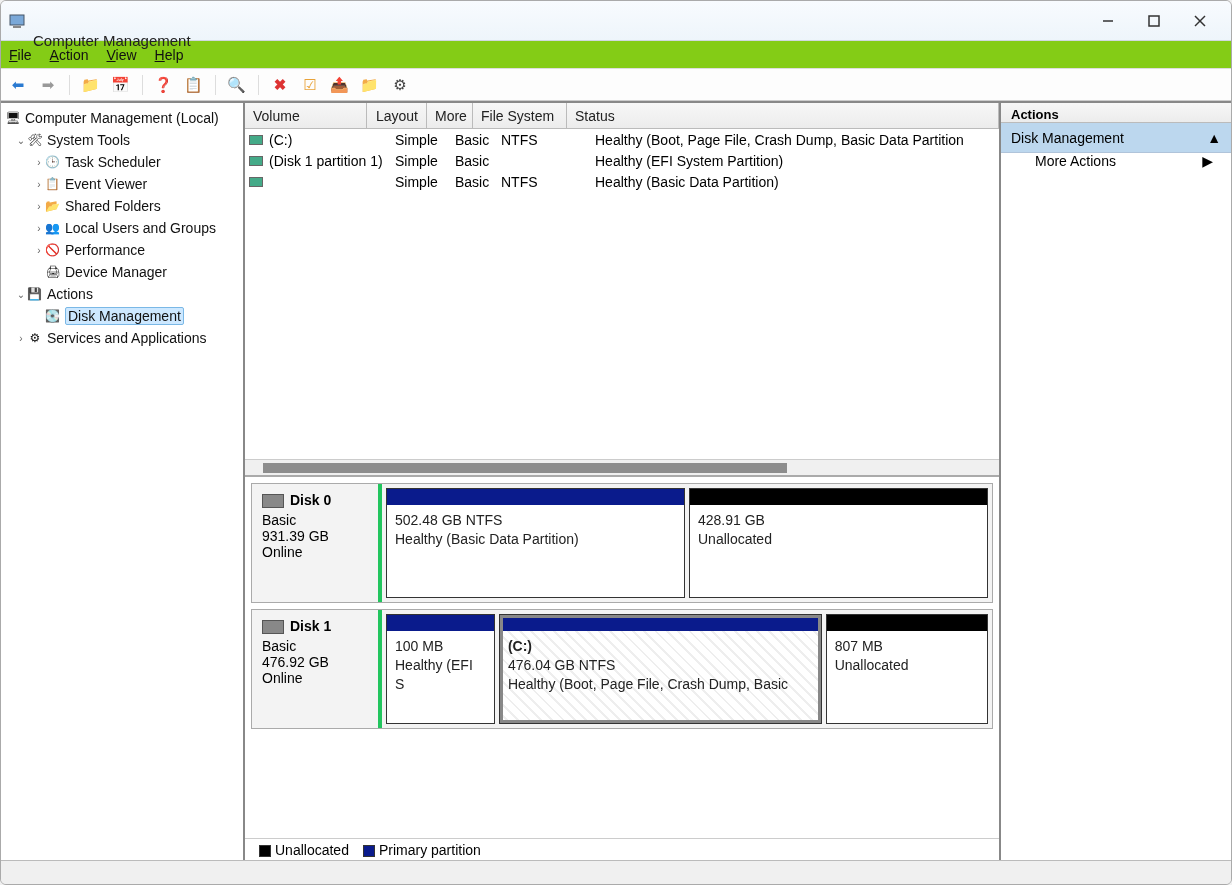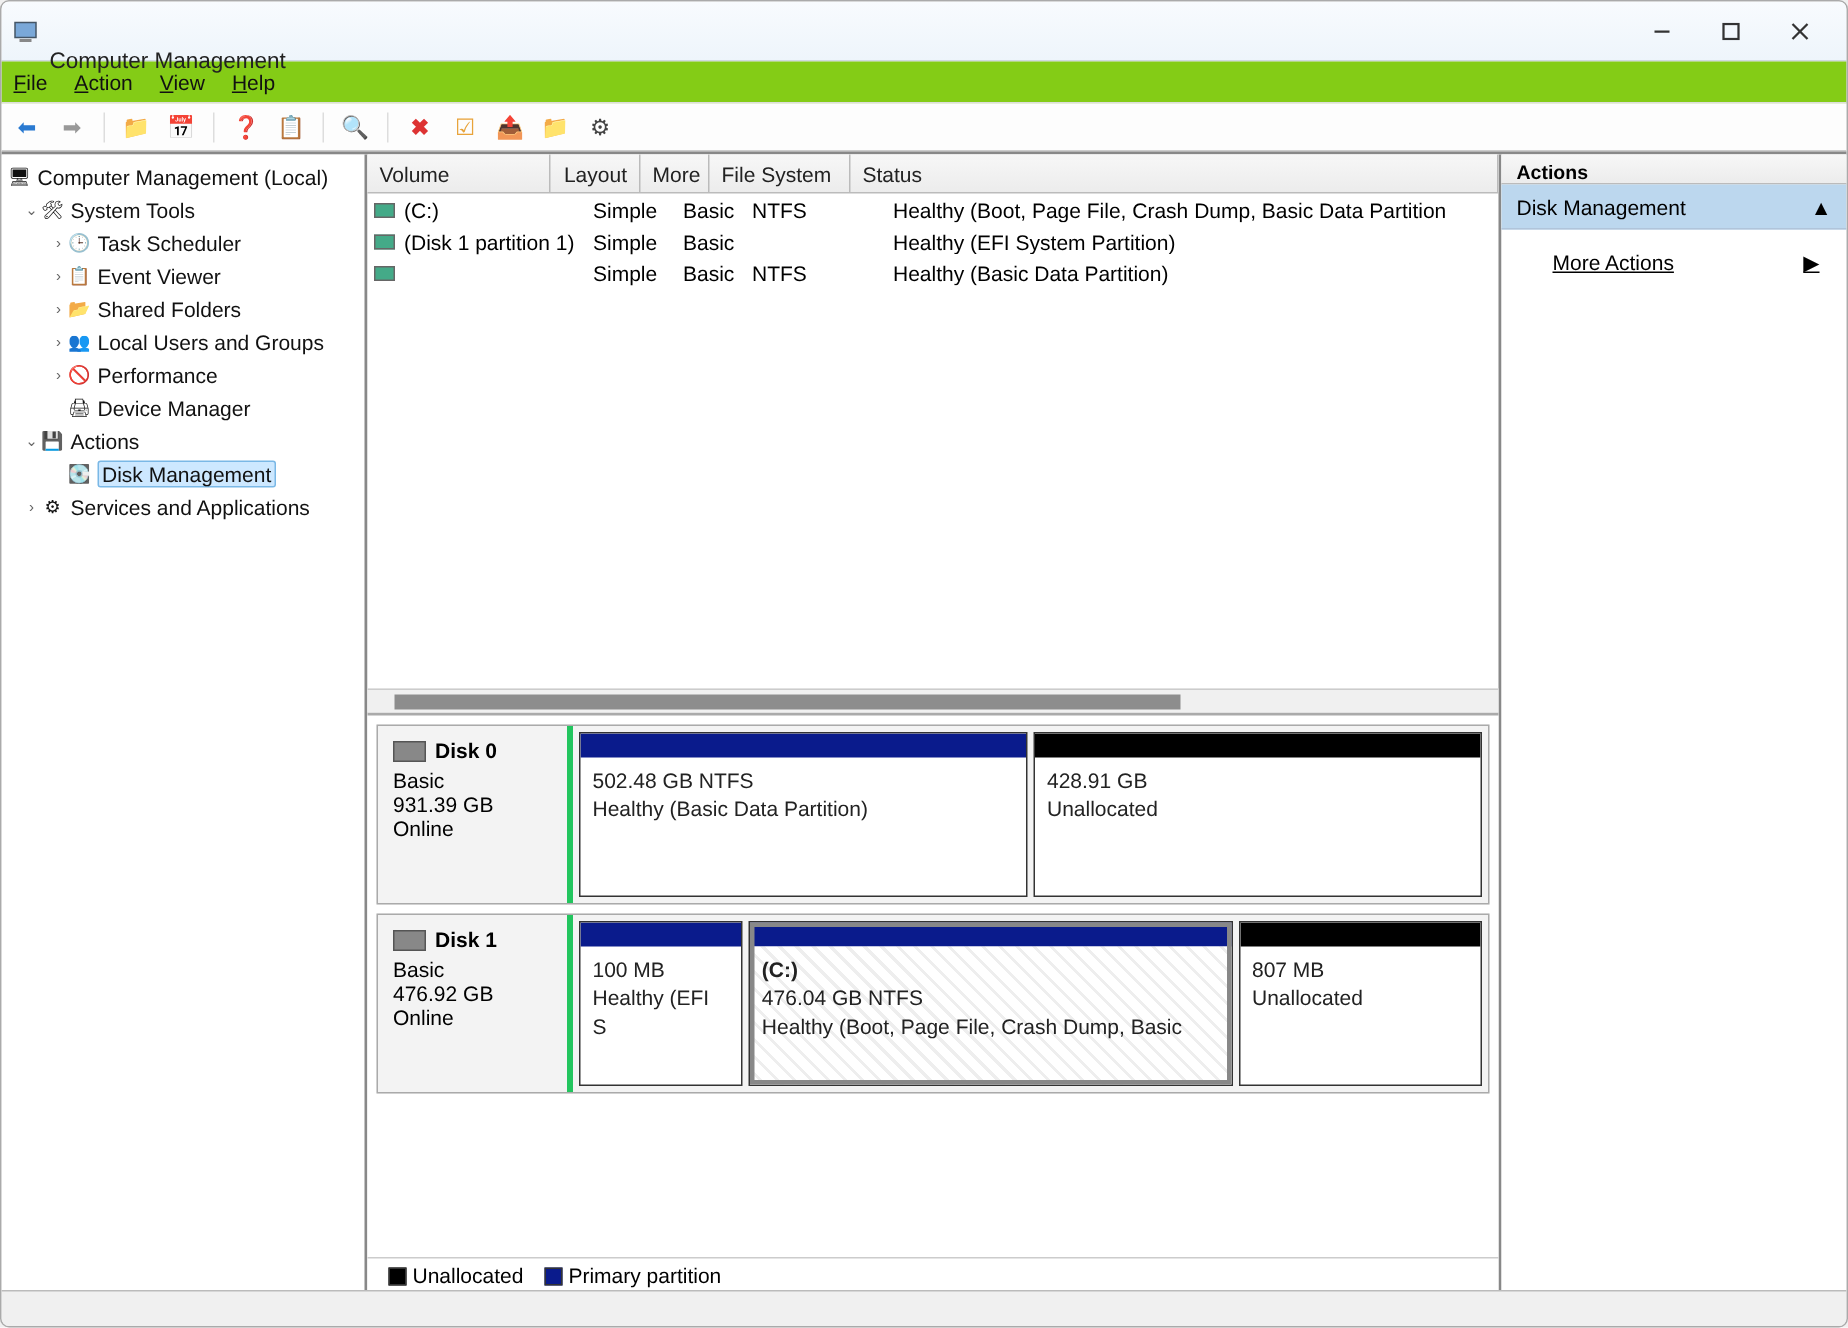--- a/index.html
+++ b/index.html
@@ -39,21 +39,21 @@
 .ph-primary { background: #0a1b8c; }
 .ph-unalloc { background: #000; }
 .part-body { padding: 6px 8px; flex: 1; overflow: hidden; color: #222; line-height: 1.35; }
 .part.hatched .part-body { background: repeating-linear-gradient(45deg, #fff 0 6px, #eee 6px 8px); }
 .part.selected { outline: 3px solid #888; outline-offset: -4px; }
 .legend { height: 22px; border-top: 1px solid #ccc; display: flex; align-items: center; gap: 14px; padding: 0 14px; background: #fff; }
 .lg-sw { width: 12px; height: 12px; display: inline-block; border: 1px solid #333; margin-right: 4px; vertical-align: middle; }
 .actions-pane { width: 230px; background: #fff; }
 .ap-title { height: 20px; background: linear-gradient(#f7f7f7,#ececec); border-bottom: 1px solid #bbb; font-weight: 700; padding: 4px 10px; font-size: 13px; }
 .ap-section { background: #bcd7ee; height: 30px; display: flex; align-items: center; justify-content: space-between; padding: 0 10px; border-bottom: 1px solid #b0c4da; }
-.ap-item { height: 30px; display: flex; align-items: flex-end; justify-content: space-between; padding: 0 18px 0 34px; text-decoration: underline; }
+.ap-item { height: 30px; display: flex; align-items: flex-start; justify-content: space-between; padding: 0 18px 0 34px; }
 .statusbar { height: 24px; background: #f0f0f0; border-top: 1px solid #bbb; }
 svg { pointer-events: none; }
 </style>
 </head>
 <body>
 
 <div class="titlebar">
   <span class="icon">
     <svg width="16" height="16">
         <rect x="1" y="2" width="14" height="10" fill="#7aa8d8" stroke="#456"></rect>

